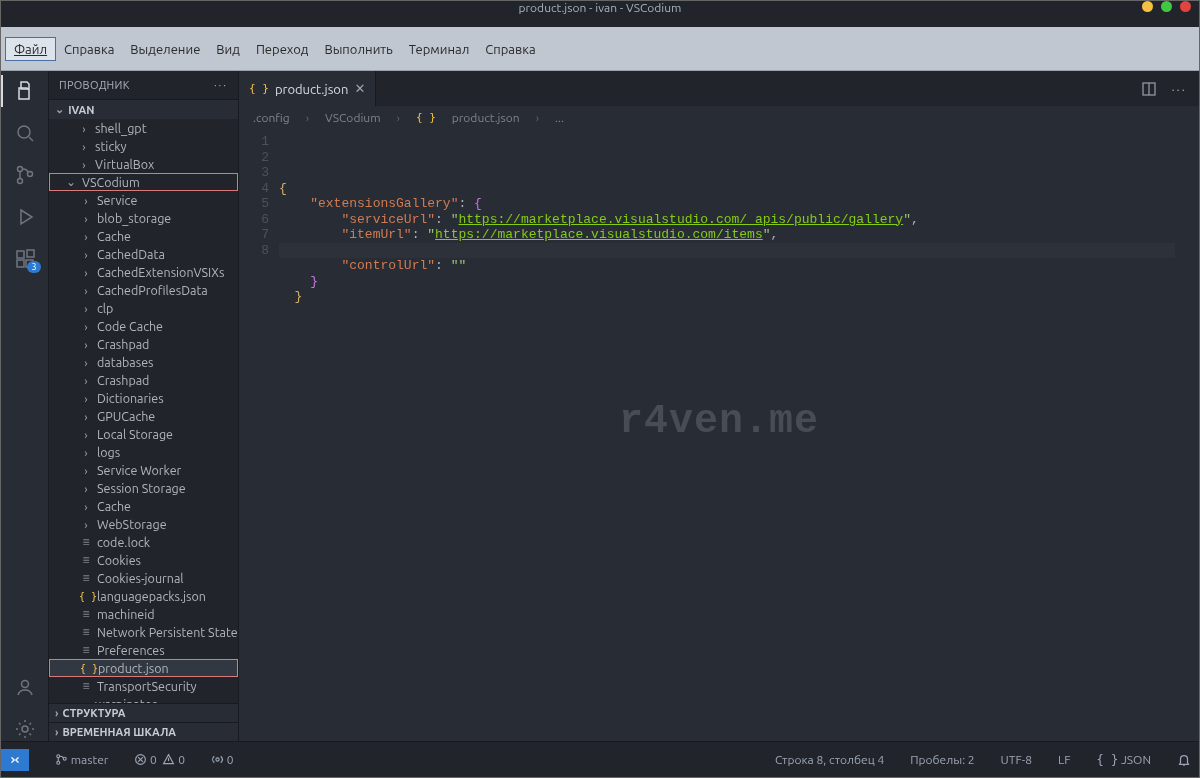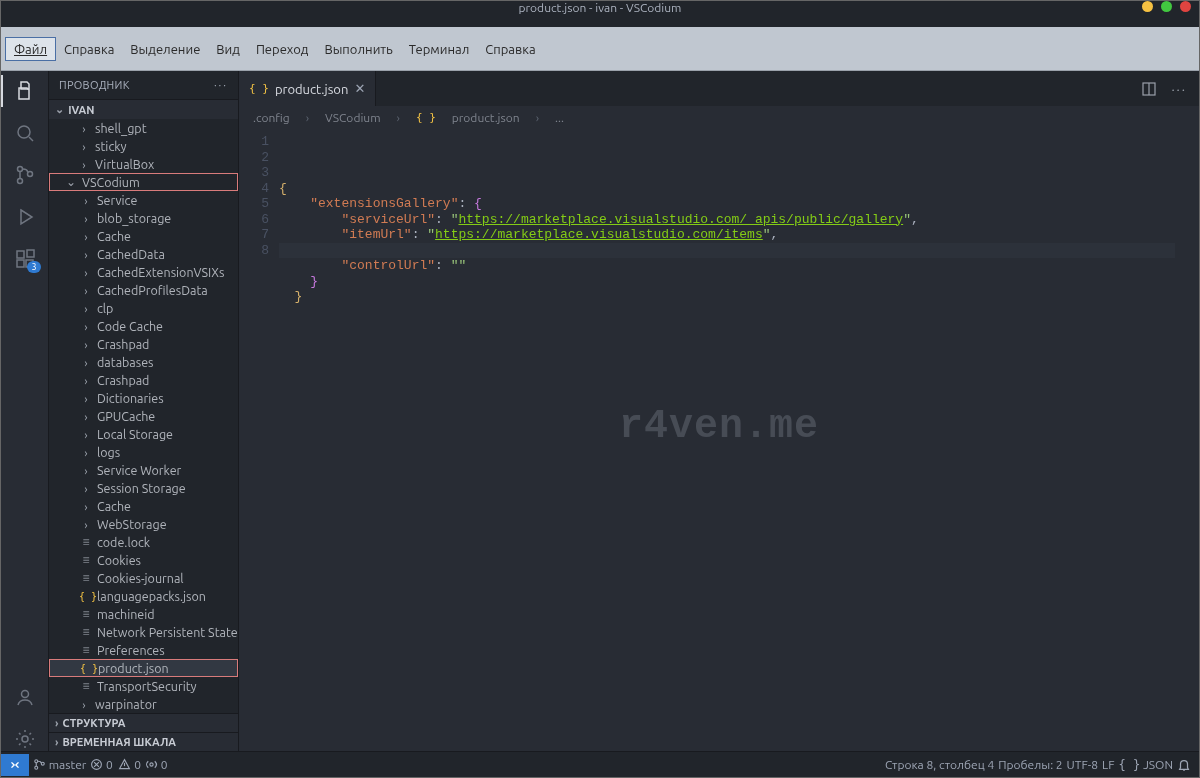--- a/index.html
+++ b/index.html
@@ -45,21 +45,21 @@
 .code { flex:1; padding-top:6px; white-space:pre; color:#abb2bf; position:relative; }
 .code .k { color:#d17b53; } 
 .code .s { color:#98c379; } 
 .code .s a { color:#84cc16; text-decoration: underline;}
 .code .p { color:#abb2bf; }
 .code .b { color:#c678dd; } 
 .code .y { color:#d5b06b; } 
 .line-hl { position:absolute; left:0; right:0; top:calc(6px + 15.5px*7); height:15.5px; background:#2c313a; }
 .watermark { position:absolute; left:50%; top:48%; transform:translate(-50%,-50%); font-size:40px; font-weight:700; color:#474c55; letter-spacing:1px; pointer-events:none; }
 .minimap { width:24px; background:#282c34; }
-.statusbar { height:26px; background:#21252b; display:flex; align-items:center; color:#9da5b4; font-size:12px; padding:0 8px; gap:4px; border-top:1px solid #181a1f; }
+.statusbar { height:36px; background:#21252b; display:flex; align-items:center; color:#9da5b4; font-size:12px; padding:0 8px; gap:26px; border-top:1px solid #181a1f; }
 .statusbar .remote { background:#2f7ad1; color:#fff; width:28px; height:22px; display:flex; align-items:center; justify-content:center; margin:-0 0 0 -8px; }
 .statusbar .spacer { flex:1; }
 svg { display:block; }
 .chev { color:#9aa0aa; }
 </style>
 </head>
 <body>
 
 <div class="window">
 

